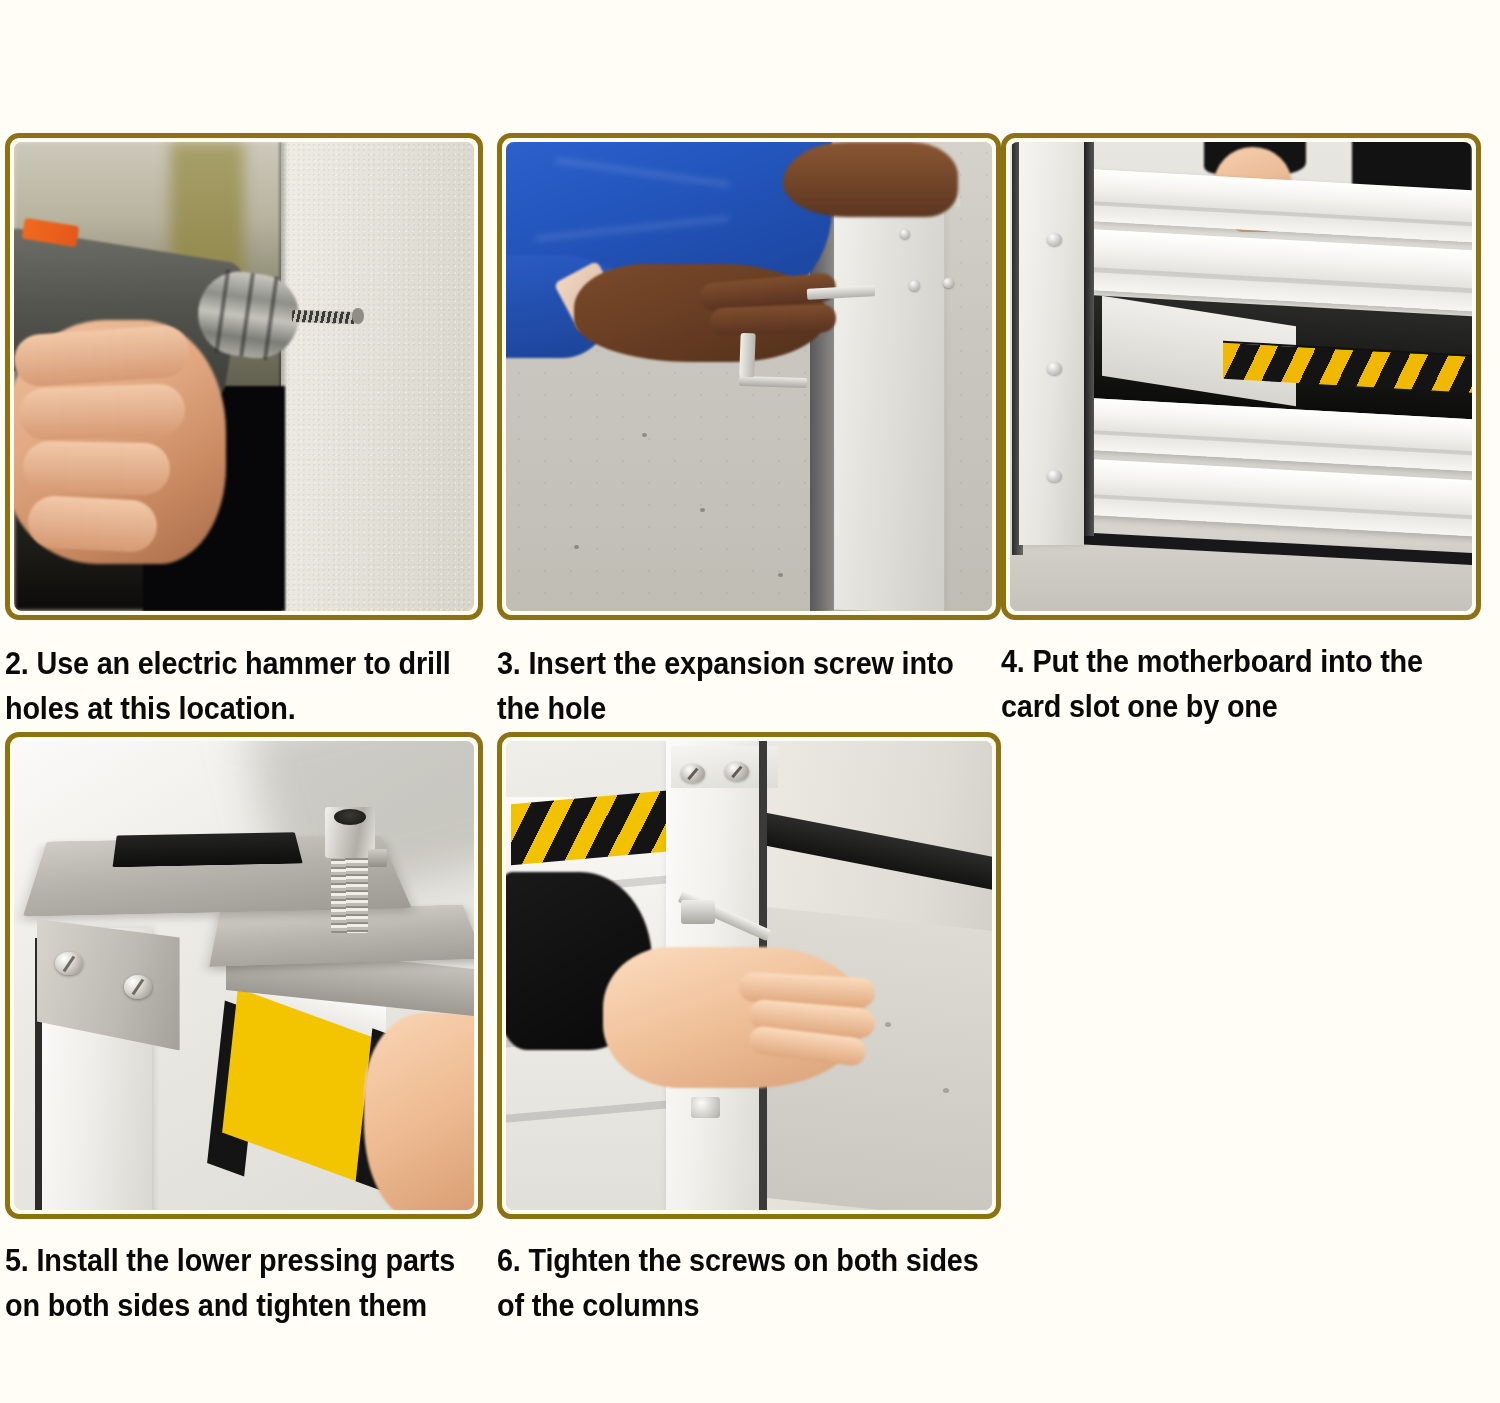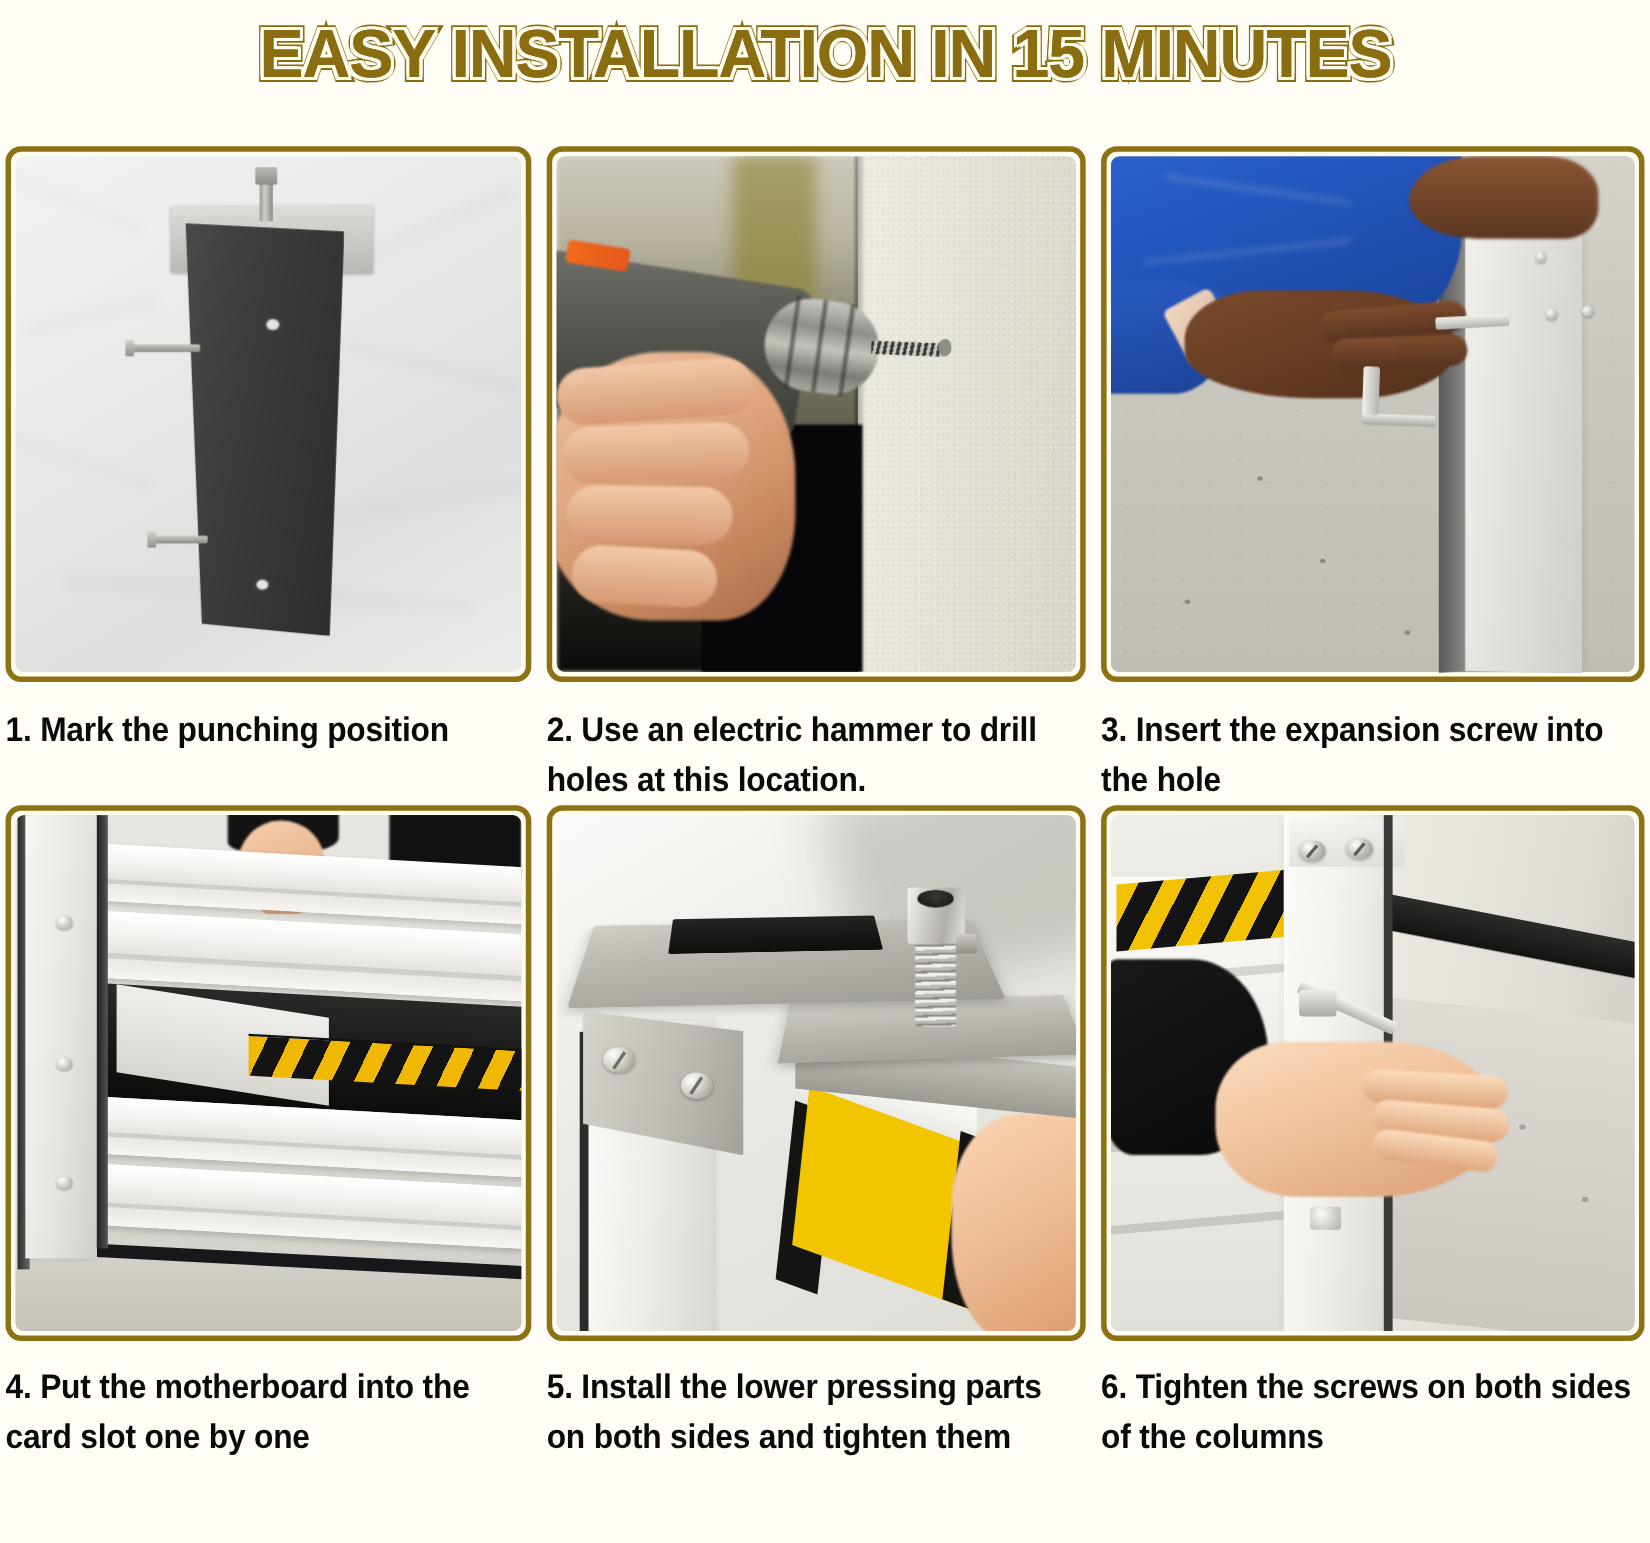--- a/index.html
+++ b/index.html
@@ -623,48 +623,23 @@
     background:radial-gradient(circle at 36% 30%,#fbfbf8,#aeaca5);
     border-radius:3px;
   }
   .p6 .floor-dot{ position:absolute; width:6px; height:5px; border-radius:50%; background:rgba(80,78,72,.35); }
 </style>
 </head>
 <body>
 
 <div class="page">
 
-  <div class="title-bar">
-    <div class="title-text">EASY INSTALLATION IN 15 MINUTES</div>
-  </div>
 
   <div class="grid">
 
-    <div class="cell c1 row1">
-      <div class="frame">
-        <div class="photo p1">
-          <div class="cloth-f f1"></div>
-            <div class="cloth-f f2"></div>
-          <div class="cloth-f f3"></div>
-            <div class="cloth-f f4"></div>
-          <div class="cloth-f f5"></div>
-            <div class="cloth-f f6"></div>
-          <div class="cloth-f f7"></div>
-          <div class="plate-back"></div>
-          <div class="post"></div>
-          <div class="topbolt"></div>
-          <div class="topbolt-head"></div>
-          <div class="hole hole-a"></div>
-          <div class="hole hole-b"></div>
-          <div class="screw screw-a"></div>
-          <div class="screw screw-b"></div>
-        </div>
-      </div>
-      <div class="caption">1. Mark the punching position</div>
-    </div>
 
     <div class="cell c2 row1">
       <div class="frame">
         <div class="photo p2">
           <div class="bg-blur"></div>
           <div class="bg-bottle"></div>
           <div class="wall"></div>
           <div class="wall-edge"></div>
           <div class="dark-lower"></div>
           <div class="drillbody"></div>

